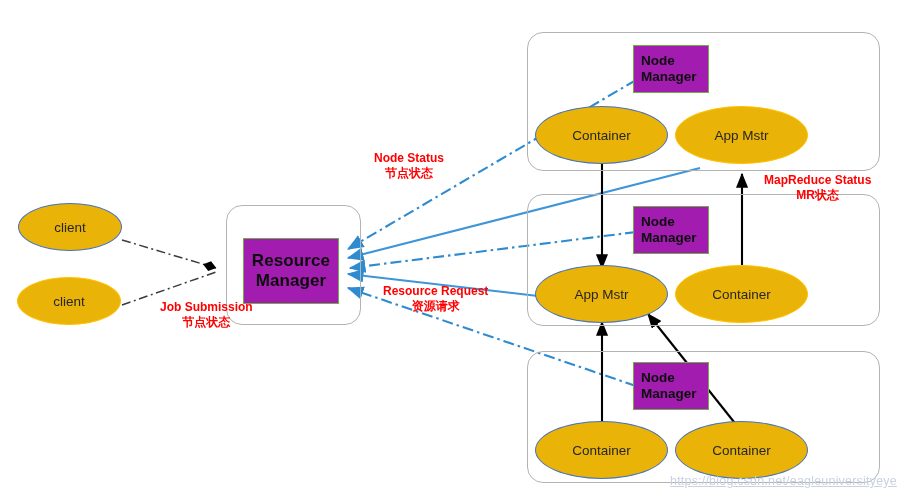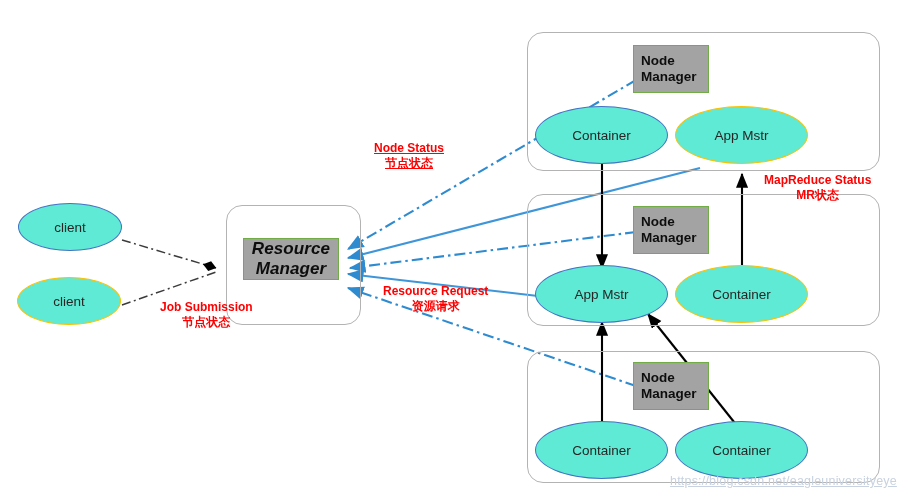--- a/index.html
+++ b/index.html
@@ -10,30 +10,30 @@
 
   
   .cluster{position:absolute;border:1.6px solid #b3b3b3;border-radius:16px;
            background:transparent;box-sizing:border-box;}
 
   
   .rm-outer{position:absolute;border:1.6px solid #b3b3b3;border-radius:16px;
             background:transparent;box-sizing:border-box;}
 
   
-  .greenbox{position:absolute;border:1.8px solid #70ad47;background:#a3a3a3;
+  .greenbox{position:absolute;border:1.8px solid #70ad47;background:#a21caf;
             box-sizing:border-box;display:flex;align-items:center;
             justify-content:center;text-align:center;color:#0d0d0d;
             font-weight:bold;line-height:1.15;}
   .rm-box{font-size:17px;letter-spacing:.1px;}
   .nm-box{font-size:13.5px;padding-left:7px;justify-content:flex-start;
           text-align:left;}
 
   
-  .ell{position:absolute;border-radius:50%;background:#5eead4;
+  .ell{position:absolute;border-radius:50%;background:#eab308;
        box-sizing:border-box;display:flex;align-items:center;
        justify-content:center;font-size:13.5px;color:#262626;}
   .ell-blue{border:1.9px solid #4472c4;}
   .ell-gold{border:1.9px solid #ffc000;}
 
   
   .lbl{position:absolute;color:#ff0000;font-size:12px;font-weight:bold;
        line-height:1.25;text-align:center;white-space:nowrap;}
   .lbl .cn{font-weight:bold;}
 
@@ -96,21 +96,21 @@
   </svg>
 
   <div class="ell ell-blue" style="left:18px;top:203px;width:104px;height:48px;">
     <span>client</span>
   </div>
   <div class="ell ell-gold" style="left:17px;top:277px;width:104px;height:48px;">
     <span>client</span>
   </div>
 
   <div class="rm-outer" style="left:226px;top:205px;width:135px;height:120px;"></div>
-  <div class="greenbox rm-box" style="left:243px;top:238px;width:96px;height:42px;font-style:italic;">
+  <div class="greenbox rm-box" style="left:243px;top:238px;width:96px;height:66px;">
     <div>
       <div>Resource</div>
       <div>Manager</div>
     </div>
   </div>
 
   <div class="cluster" style="left:527px;top:32px;width:353px;height:139px;"></div>
   <div class="greenbox nm-box" style="left:633px;top:45px;width:76px;height:48px;">
     <div>
       <div>Node</div>
@@ -150,21 +150,21 @@
   </div>
   <div class="ell ell-blue" style="left:675px;top:421px;width:133px;height:58px;">
     <span>Container</span>
   </div>
 
   <div class="lbl" style="left:128px;top:300px;margin-left:32px;">
     <div>Job Submission</div>
     <div class="cn">节点状态</div>
   </div>
 
-  <div class="lbl" style="left:374px;top:141px;text-decoration:underline;">
+  <div class="lbl" style="left:374px;top:151px;">
     <div>Node Status</div>
     <div class="cn">节点状态</div>
   </div>
 
   <div class="lbl" style="left:383px;top:284px;">
     <div>Resource Request</div>
     <div class="cn">资源请求</div>
   </div>
 
   <div class="lbl" style="left:764px;top:173px;">

